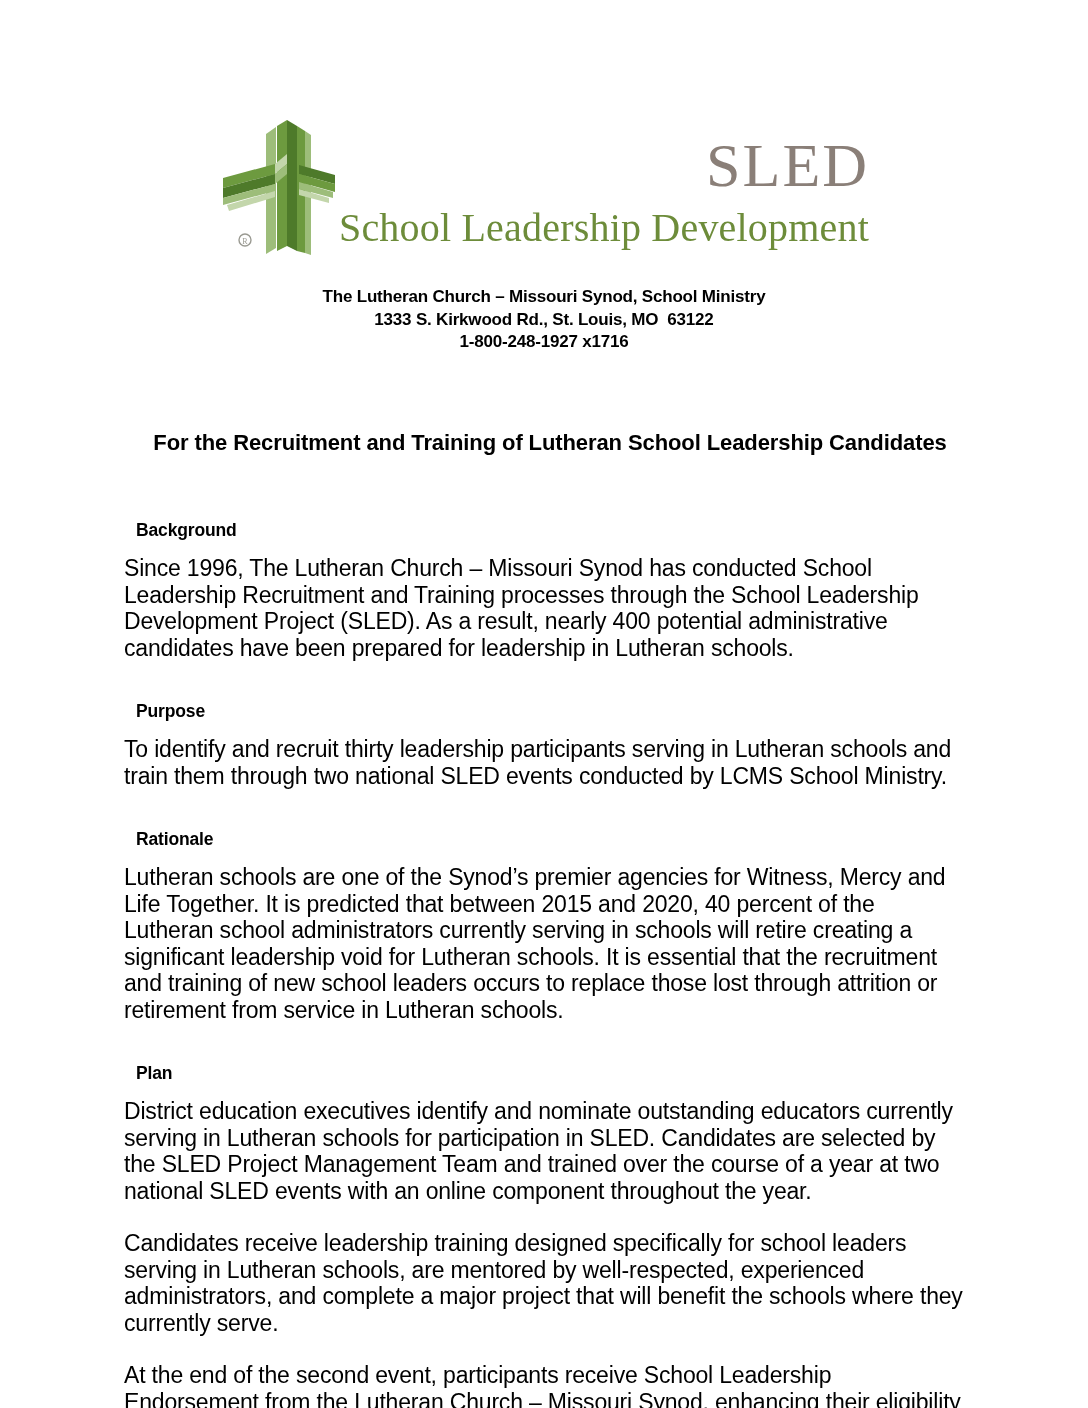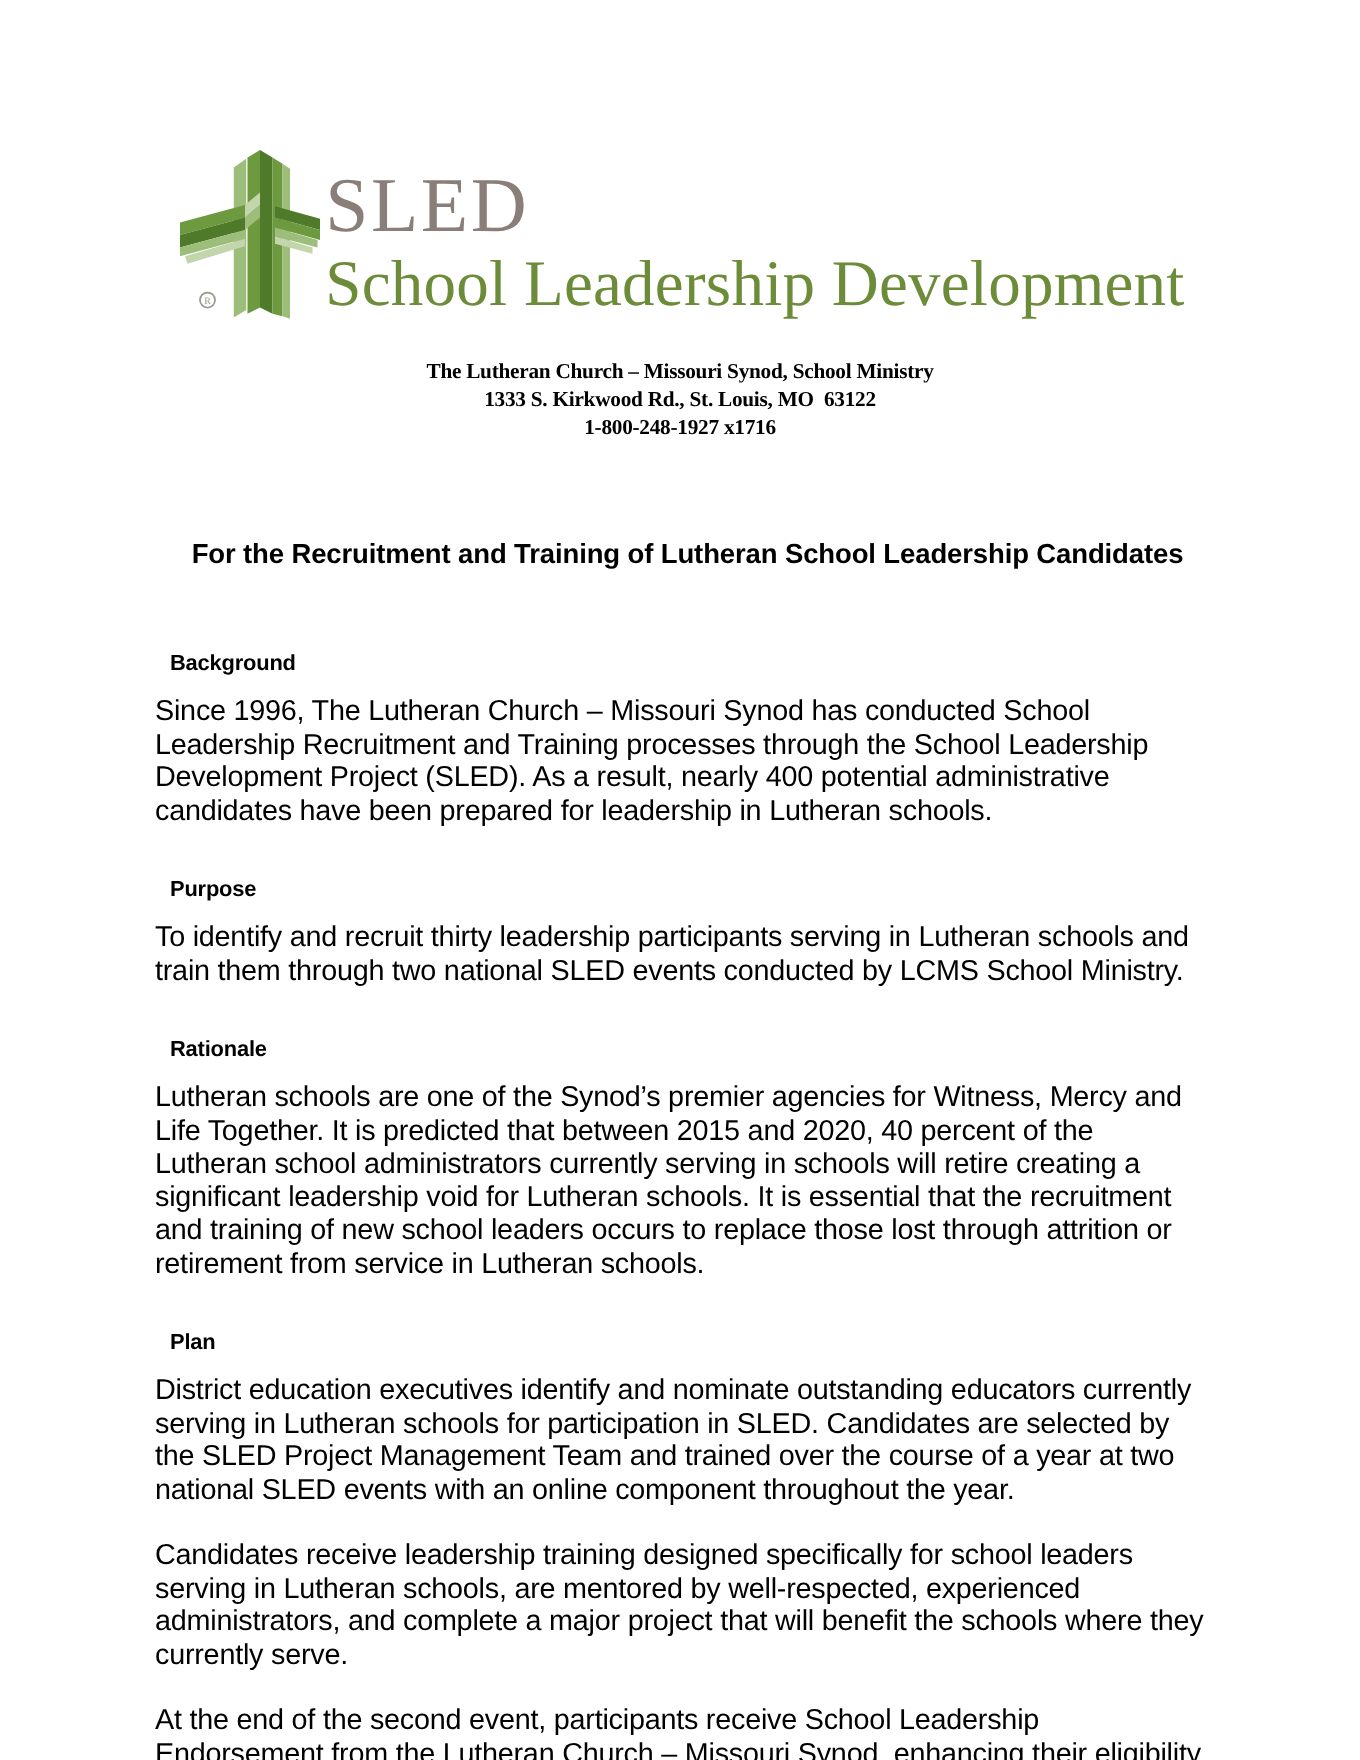--- a/index.html
+++ b/index.html
@@ -51,39 +51,40 @@
     justify-content: flex-start;
     padding-top: 16px;
   }
   .sled-word {
     font-family: "Liberation Serif", serif;
     font-size: 62px;
     line-height: 62px;
     letter-spacing: 2px;
     color: #8a7f78;
     font-weight: 400;
+    text-align: right;
   }
   .tagline-word {
     font-family: "Liberation Serif", serif;
-    font-size: 52px;
+    font-size: 40px;
     line-height: 44px;
     color: #6d8c3a;
     font-weight: 400;
     margin-top: 10px;
     letter-spacing: 0.2px;
   }
 
   
   .address-block {
     position: absolute;
     left: 0;
     top: 286px;
     width: 1088px;
     text-align: center;
-    font-family: Liberation Serif, serif;
+    font-family: Liberation Sans, sans-serif;
     font-size: 17px;
     line-height: 22.5px;
     font-weight: 700;
     color: #000;
     letter-spacing: -0.2px;
   }
   .address-block div { white-space: pre; }
 
   
   .doc-title {

